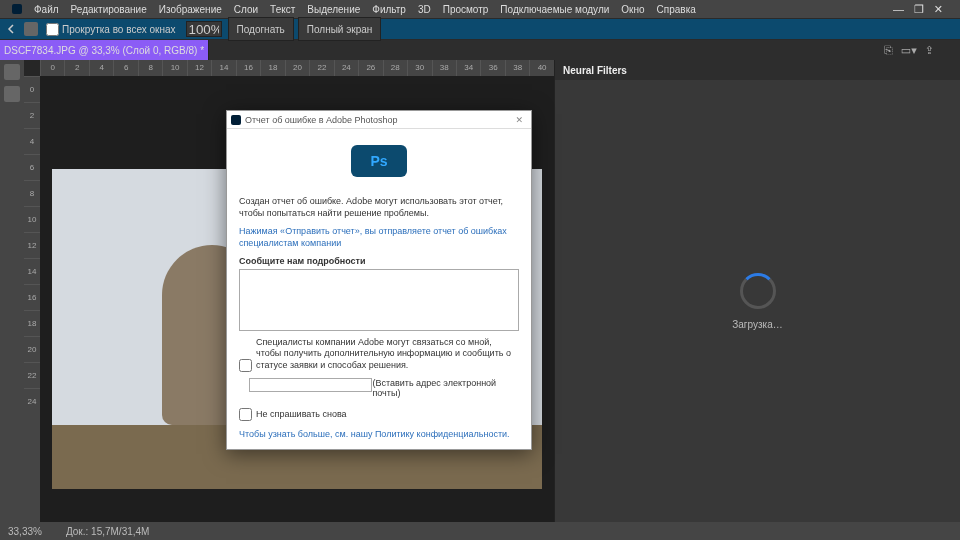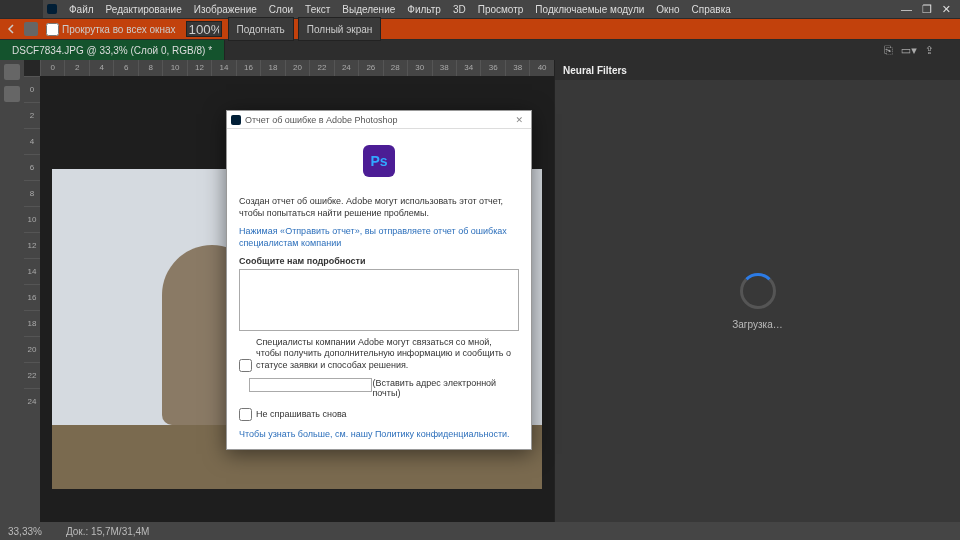--- a/index.html
+++ b/index.html
@@ -1,36 +1,36 @@
 <!DOCTYPE html>
 <html><head>
 <meta charset="utf-8">
 <style>
 * { margin:0; padding:0; box-sizing:border-box; font-family:"Segoe UI",Tahoma,sans-serif; }
 body { width:960px; height:540px; background:#323232; color:#ccc; overflow:hidden; position:relative; font-size:10px; }
 
 
-.menubar { height:18px; background:#454545; display:flex; align-items:center; padding:0 4px;margin-left:43px; }
+.menubar { height:18px; background:#454545; display:flex; align-items:center; padding:0 12px; }
 .menubar .ps-icon { width:10px; height:10px; background:#001e36; border-radius:2px; margin-right:6px; }
 .menubar .menu-item { padding:0 6px; color:#ddd; cursor:default; }
 .menubar .spacer { flex:1; }
 .menubar .win-btn { padding:0 5px; color:#ddd; font-size:11px; }
 
 
-.optbar { height:22px; background:#c2410c; display:flex; align-items:center; padding:0 4px; border-top:1px solid #2a2a2a; border-bottom:1px solid #2a2a2a; }
+.optbar { height:22px; background:#0c4a6e; display:flex; align-items:center; padding:0 4px; border-top:1px solid #2a2a2a; border-bottom:1px solid #2a2a2a; }
 .optbar .back { width:14px; height:14px; display:flex; align-items:center; justify-content:center; margin-right:6px; }
 .optbar .hand { width:14px; height:14px; background:#666; border-radius:2px; margin-right:8px; }
 .optbar .checkbox-lbl { display:flex; align-items:center; margin-right:10px; }
 .optbar .checkbox-lbl input { margin-right:3px; }
 .optbar .zoom-input { width:36px; height:16px; background:#383838; border:1px solid #222; color:#ccc; text-align:center; margin-right:6px; padding:0 2px; }
 .optbar .btn { height:24px; padding:0 8px; border:1px solid #222; background:#3a3a3a; color:#ccc; display:flex; align-items:center; margin-right:4px; }
 
 
 .tabbar { height:20px; background:#2d2d2d; display:flex; align-items:center; }
-.tabbar .tab { padding:0 12px; height:100%; display:flex; align-items:center; background:#14532d; color:#ddd; border-right:1px solid #222; }
+.tabbar .tab { padding:0 4px; height:100%; display:flex; align-items:center; background:#8b5cf6; color:#ddd; border-right:1px solid #222; }
 .tabbar .tcontrols { margin-left:auto; padding-right:26px; display:flex; gap:8px; color:#aaa; font-size:11px; }
 
 
 .main { position:absolute; top:60px; left:0; right:0; bottom:18px; display:flex; }
 
 
 .toolbox { width:24px; background:#454545; display:flex; flex-direction:column; align-items:center; padding-top:4px; gap:6px; }
 .toolbox .tool { width:16px; height:16px; background:#666; border-radius:2px; }
 
 
@@ -52,21 +52,21 @@
 
 
 .status { position:absolute; bottom:0; left:0; right:0; height:18px; background:#454545; color:#bbb; display:flex; align-items:center; padding:0 8px; gap:24px; }
 
 
 .modal { position:absolute; top:110px; left:226px; width:306px; background:#fff; border:1px solid #999; box-shadow:0 4px 20px rgba(0,0,0,.5); color:#333; }
 .modal .titlebar { height:18px; display:flex; align-items:center; padding:0 4px; border-bottom:1px solid #ddd; font-size:9px; color:#555; }
 .modal .titlebar .mini-icon { width:10px; height:10px; background:#001e36; border-radius:2px; margin-right:4px; }
 .modal .titlebar .close { margin-left:auto; color:#888; padding:0 4px; }
 .modal .body { padding:8px 12px 10px; display:flex; flex-direction:column; }
-.modal .big-icon { align-self:center; width:32px; height:32px; background:#4c1d95; border-radius:6px; display:flex; align-items:center; justify-content:center; color:#31a8ff; font-weight:700; font-size:14px; margin:8px 0 18px; }
+.modal .big-icon { align-self:center; width:56px; height:32px; background:#0c4a6e; border-radius:6px; display:flex; align-items:center; justify-content:center; color:#31a8ff; font-weight:700; font-size:14px; margin:8px 0 18px; }
 .modal .para { font-size:9px; line-height:1.35; color:#333; margin-bottom:6px; }
 .modal .link { color:#2c6fbb; }
 .modal .lbl { font-size:9px; font-weight:600; margin-bottom:3px; }
 .modal textarea { width:100%; height:62px; resize:none; border:1px solid #aaa; font-size:9px; padding:3px; }
 .modal .chk-row { display:flex; align-items:flex-end; gap:4px; margin-top:6px; font-size:9px; line-height:1.3; }
 .modal .email-row { display:flex; align-items:flex-start; margin-top:6px; font-size:9px; }
 .modal .email-row input { width:130px; height:14px; border:1px solid #aaa; font-size:9px; padding:0 2px; }
 .modal .chk-row2 { display:flex; align-items:center; gap:4px; margin-top:10px; font-size:9px; }
 .modal .policy { font-size:9px; color:#2c6fbb; margin-top:8px; }
 .modal .buttons { display:flex; gap:6px; margin-top:10px; }

